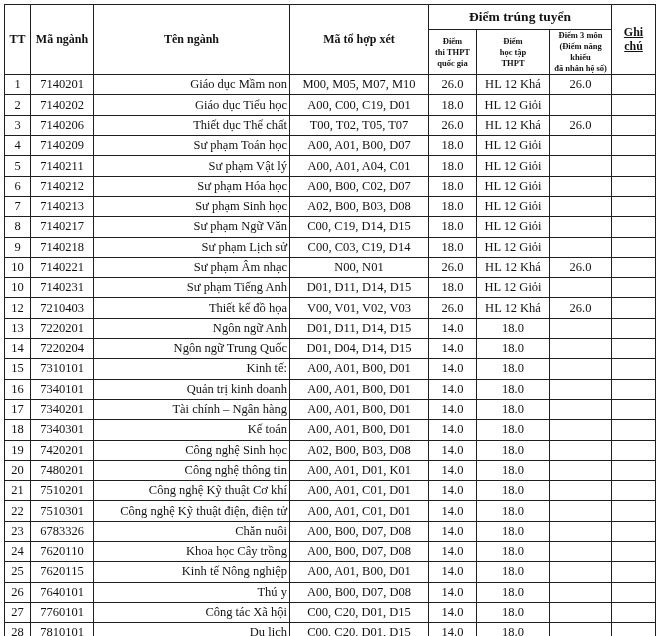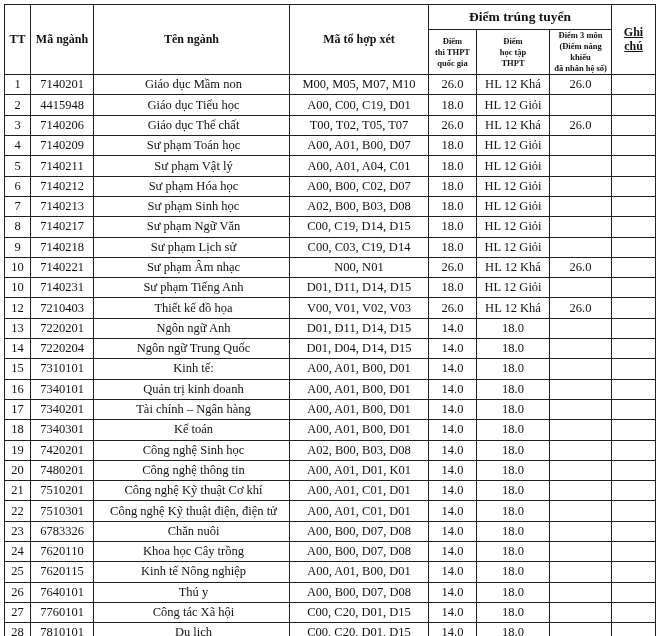--- a/index.html
+++ b/index.html
@@ -51,21 +51,21 @@
     white-space: pre-line;
     text-decoration: underline;
   }
   .score-table td {
     height: 19.3px;
     font-size: 12.5px;
     text-align: center;
     white-space: nowrap;
   }
   .score-table td.left {
-    text-align: center;
+    text-align: right;
     padding-left: 6px;
   }
 </style>
 </head>
 <body>
 
 <div class="page">
   <table class="score-table">
     <colgroup>
       <col style="width:26px">
@@ -105,32 +105,32 @@
           <td>7140201</td>
           <td class="left">Giáo dục Mầm non</td>
           <td>M00, M05, M07, M10</td>
           <td>26.0</td>
           <td>HL 12 Khá</td>
           <td>26.0</td>
           <td></td>
         </tr>
         <tr>
           <td>2</td>
-          <td>4415948</td>
+          <td>7140202</td>
           <td class="left">Giáo dục Tiểu học</td>
           <td>A00, C00, C19, D01</td>
           <td>18.0</td>
           <td>HL 12 Giỏi</td>
           <td></td>
           <td></td>
         </tr>
         <tr>
           <td>3</td>
           <td>7140206</td>
-          <td class="left">Giáo dục Thể chất</td>
+          <td class="left">Thiết dục Thể chất</td>
           <td>T00, T02, T05, T07</td>
           <td>26.0</td>
           <td>HL 12 Khá</td>
           <td>26.0</td>
           <td></td>
         </tr>
         <tr>
           <td>4</td>
           <td>7140209</td>
           <td class="left">Sư phạm Toán học</td>

